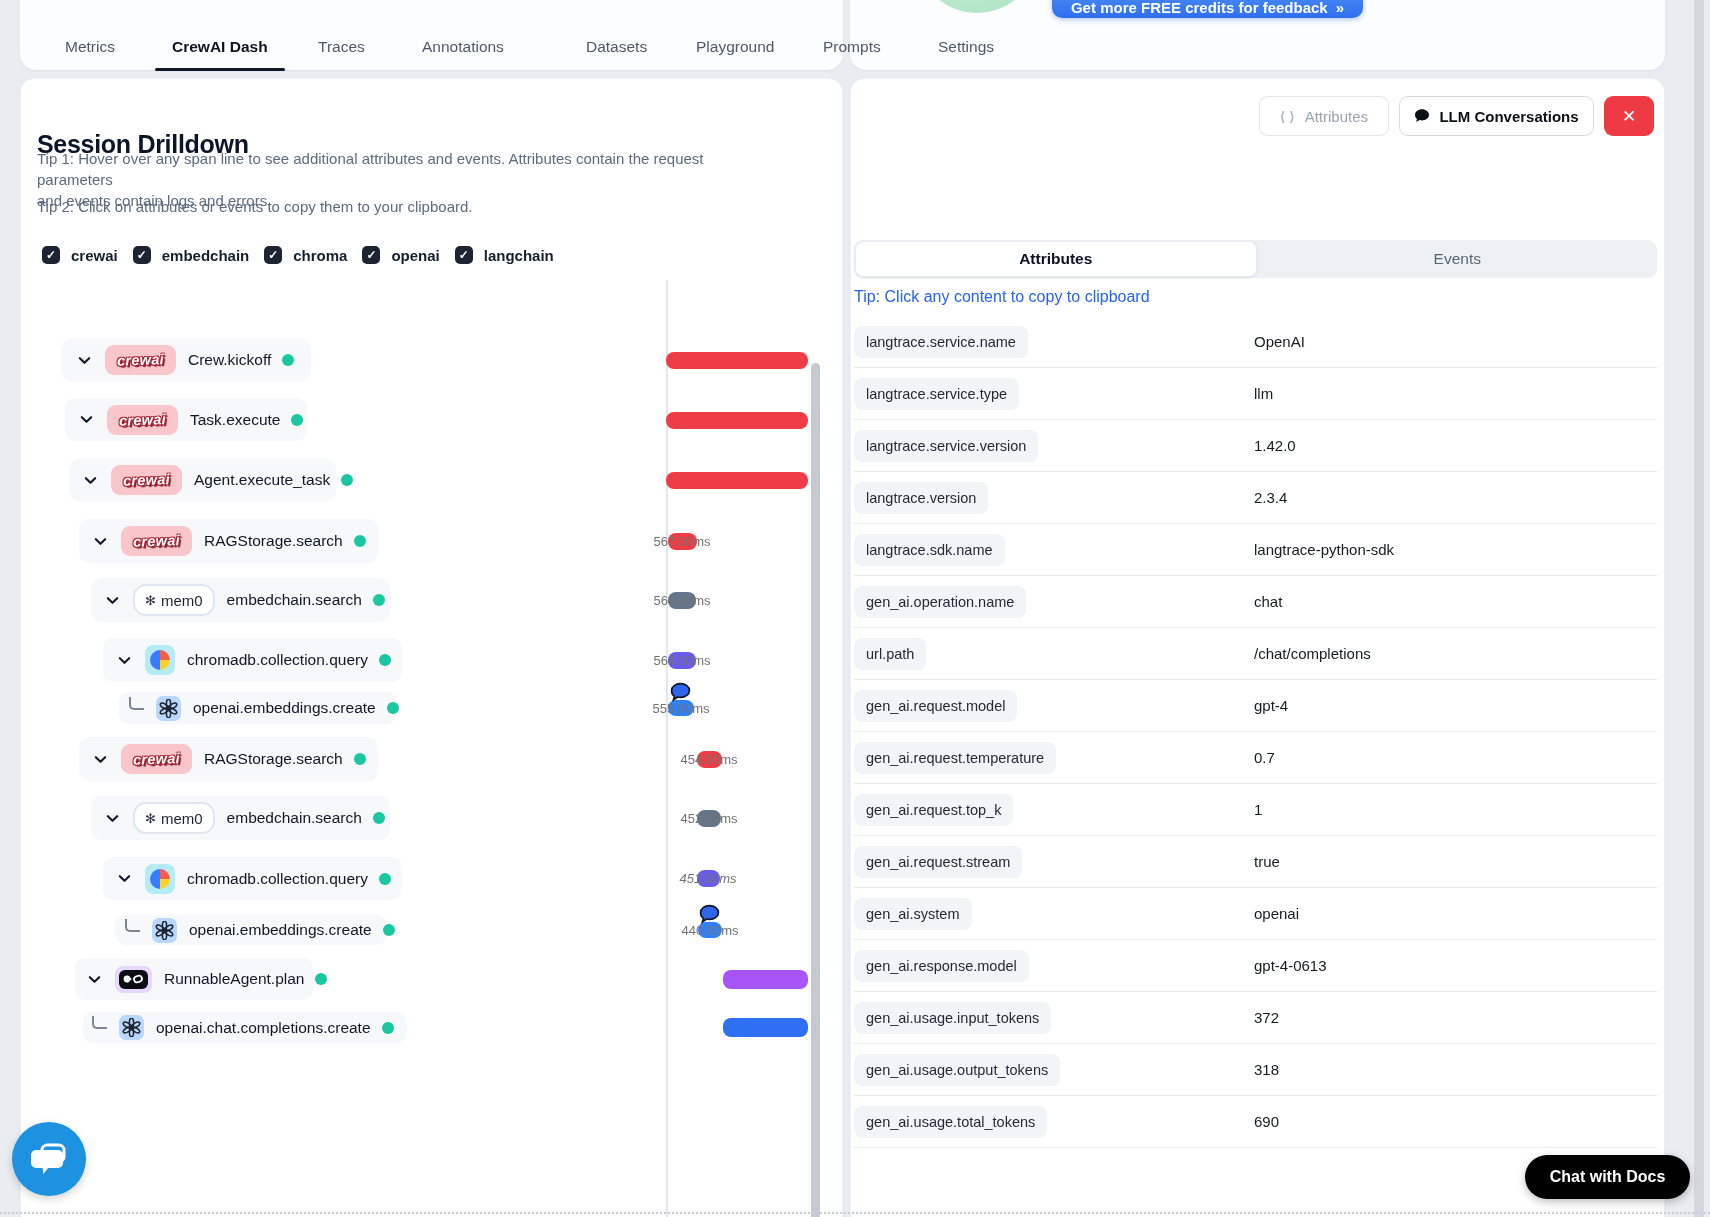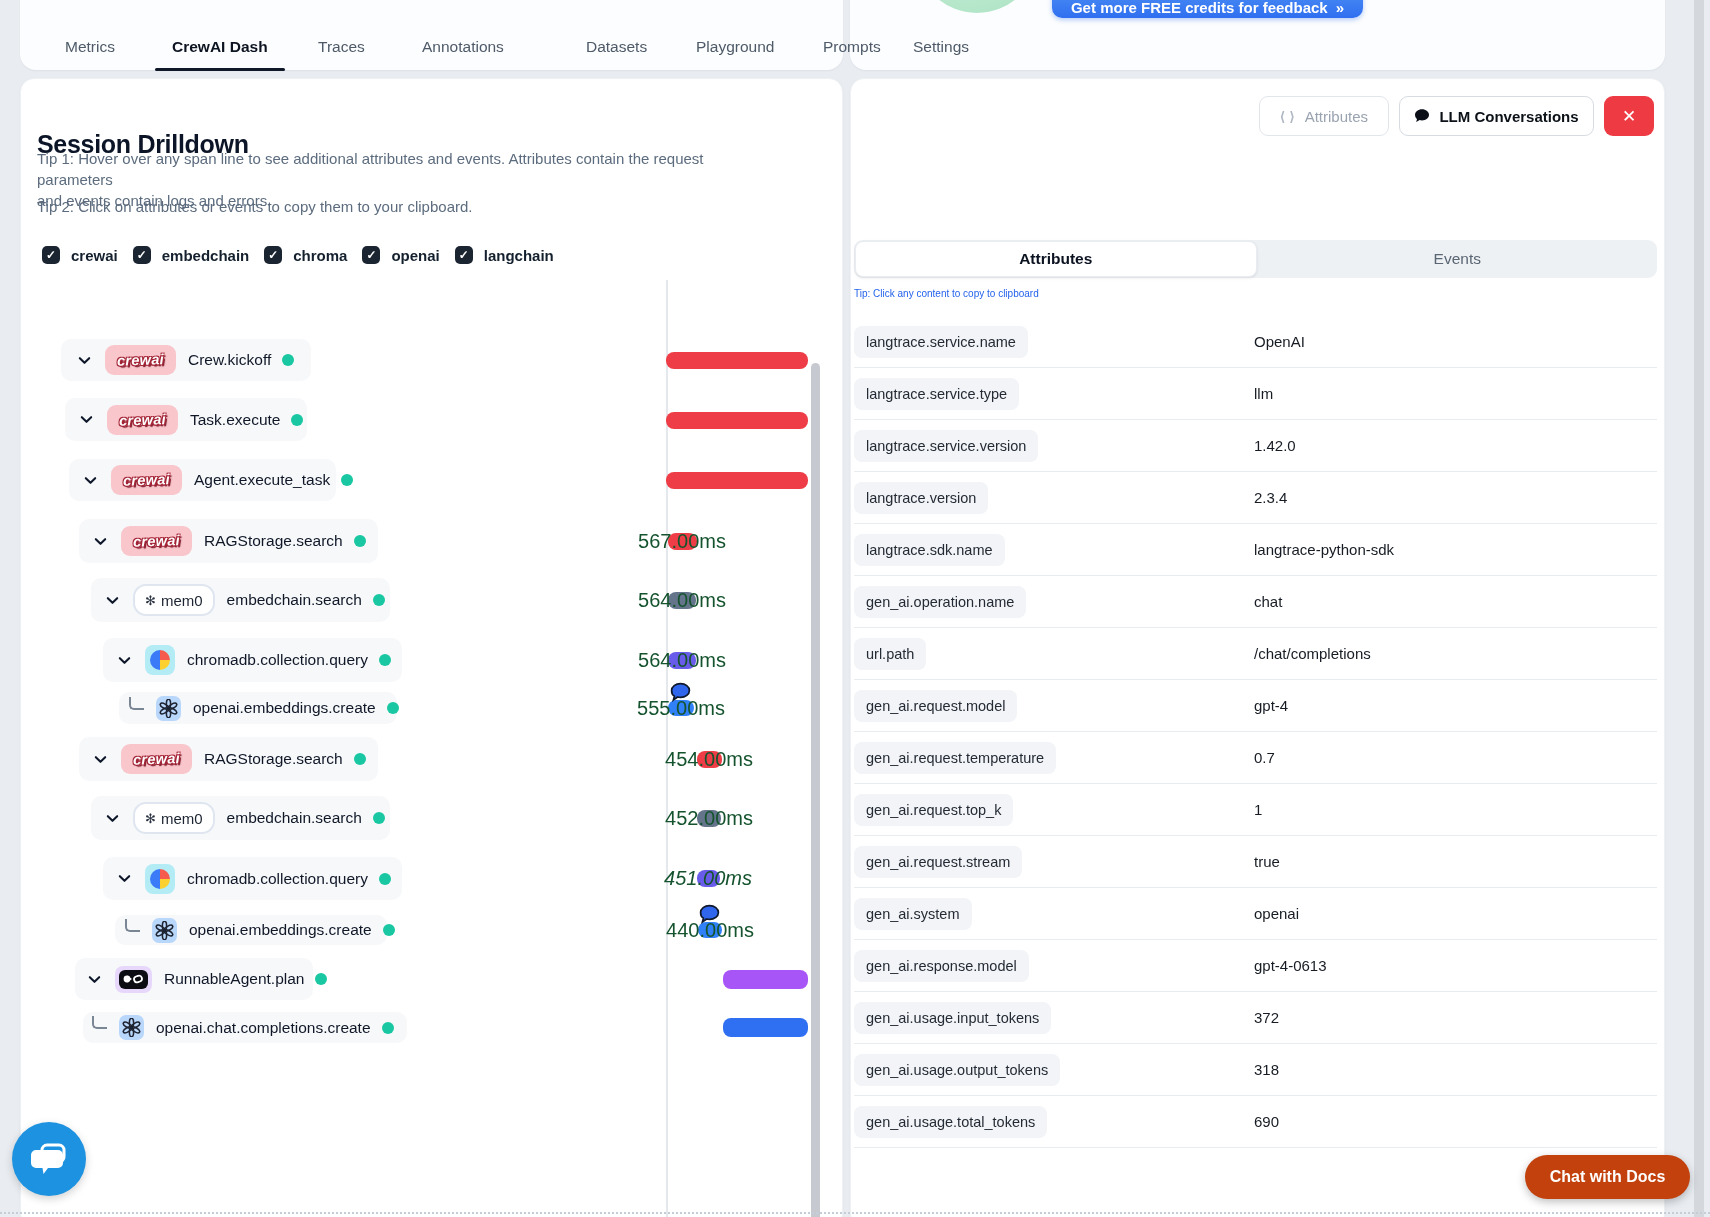--- a/index.html
+++ b/index.html
@@ -49,44 +49,44 @@
   .badge-mem0 span{font-size:15px;color:#1c2431;}
   .badge-chroma{width:30px;height:30px;border-radius:8px;background:#b4ecf5;}
   .chroma-ball{width:20px;height:20px;border-radius:50%;
                background:conic-gradient(#f55c4e 0deg 90deg,#fcd12f 90deg 180deg,#3b7bf8 180deg 360deg);}
   .badge-openai{width:25px;height:25px;border-radius:7px;background:#b9d6fb;}
   .badge-langchain{width:37px;height:27px;border-radius:8px;background:#e7d8fb;}
   .lc-black{width:29px;height:19px;border-radius:6px;background:#0b0d12;display:flex;align-items:center;justify-content:center;}
   
   .time-axis{position:absolute;left:666px;top:280px;width:2px;height:937px;background:#e4e7eb;}
   .span-bar{position:absolute;border-radius:8px;}
-  .dur-label{position:absolute;transform:translate(-50%,-50%);font-size:20px;color:#14532d;white-space:nowrap;z-index:5;}
+  .dur-label{position:absolute;transform:translate(-50%,-50%);font-size:13px;color:#737373;white-space:nowrap;z-index:5;}
   .bubble-icon{position:absolute;z-index:6;}
   .vscroll-left{position:absolute;left:811px;top:363px;width:9px;height:860px;border-radius:5px;background:#c6cad0;}
   .page-scroll{position:absolute;left:1694px;top:0;width:10px;height:1217px;background:#d4d8dd;}
   
   .rp-btn{position:absolute;top:96px;height:40px;border-radius:9px;background:#fff;border:1px solid #e2e6eb;
           display:flex;align-items:center;justify-content:center;gap:9px;box-sizing:border-box;cursor:pointer;}
   #btn-attributes{left:1259px;width:130px;color:#9aa3b0;font-size:15px;}
   #btn-attributes .code-ico{font-size:13px;letter-spacing:1px;color:#aeb7c2;font-weight:700;}
   #btn-llm{left:1399px;width:195px;color:#0c1118;font-size:15px;font-weight:700;border-color:#d7dce2;}
   #btn-close{left:1604px;width:50px;background:#ee3b43;border:none;color:#fff;font-size:17px;}
   .seg{position:absolute;left:854px;top:240px;width:803px;height:38px;background:#eef1f4;border-radius:9px;display:flex;}
   .seg-tab{flex:1;display:flex;align-items:center;justify-content:center;font-size:15.5px;color:#5a6673;cursor:pointer;}
   .seg-tab.active{background:#fff;border-radius:8px;color:#0b1220;font-weight:700;margin:1px;
                   box-shadow:0 1px 3px rgba(15,23,42,.10);border:1px solid #e9edf1;}
-  .rp-tip{position:absolute;left:854px;top:288px;font-size:10px;color:#2563eb;font-weight:500;}
+  .rp-tip{position:absolute;left:854px;top:288px;font-size:16px;color:#2563eb;font-weight:500;}
   #attr-rows{position:absolute;left:854px;top:316px;width:803px;}
   .attr-row{position:relative;height:51px;border-bottom:1px solid #e9ecef;display:flex;align-items:center;}
   .attr-key{background:#f2f4f7;border-radius:8px;padding:8px 12px;font-size:14.5px;color:#252b35;cursor:pointer;white-space:nowrap;}
   .attr-val{position:absolute;left:400px;font-size:15px;color:#171c24;cursor:pointer;white-space:nowrap;}
   
   .chat-launcher{position:absolute;left:12px;top:1122px;width:74px;height:74px;border-radius:50%;background:#1d92e0;
                  display:flex;align-items:center;justify-content:center;cursor:pointer;box-shadow:0 3px 8px rgba(0,0,0,.18);}
-  .chat-docs{position:absolute;left:1525px;top:1155px;width:165px;height:44px;border-radius:23px;background:#c2410c;
+  .chat-docs{position:absolute;left:1525px;top:1155px;width:165px;height:44px;border-radius:23px;background:#000000;
              color:#fff;font-size:16px;font-weight:700;display:flex;align-items:center;justify-content:center;
              cursor:pointer;box-shadow:0 3px 8px rgba(0,0,0,.25);}
   .bottom-dots{position:absolute;left:0;top:1212px;width:1710px;border-top:2px dotted #c5cdd6;}
 </style>
 </head>
 <body>
 
 <div id="canvas">
 
   <div class="hdr-card" style="left:20px;width:823px;"></div>
@@ -97,21 +97,21 @@
     <span class="arrow">»</span>
   </div>
   <div id="nav-tabs">
       <div class="tab" style="left: 65px;">Metrics</div>
       <div class="tab active" style="left: 172px;">CrewAI Dash</div>
       <div class="tab" style="left: 318px;">Traces</div>
       <div class="tab" style="left: 422px;">Annotations</div>
       <div class="tab" style="left: 565px; margin-left: 21px;">Datasets</div>
       <div class="tab" style="left: 684px; margin-left: 12px;">Playground</div>
       <div class="tab" style="left: 823px;">Prompts</div>
-      <div class="tab" style="left: 913px;">Settings</div>
+      <div class="tab" style="left: 938px;">Settings</div>
     </div>
   <div class="tab-underline"></div>
 
   <div class="panel" id="left-panel"></div>
   <div class="panel" id="right-panel"></div>
 
   <div class="sd-title">Session Drilldown</div>
   <div class="tip" style="top:148px;width:745px;">
     <span>Tip 1: Hover over any span line to see additional attributes and events. Attributes contain the request parameters</span><br>
     <span>and events contain logs and errors.</span>

